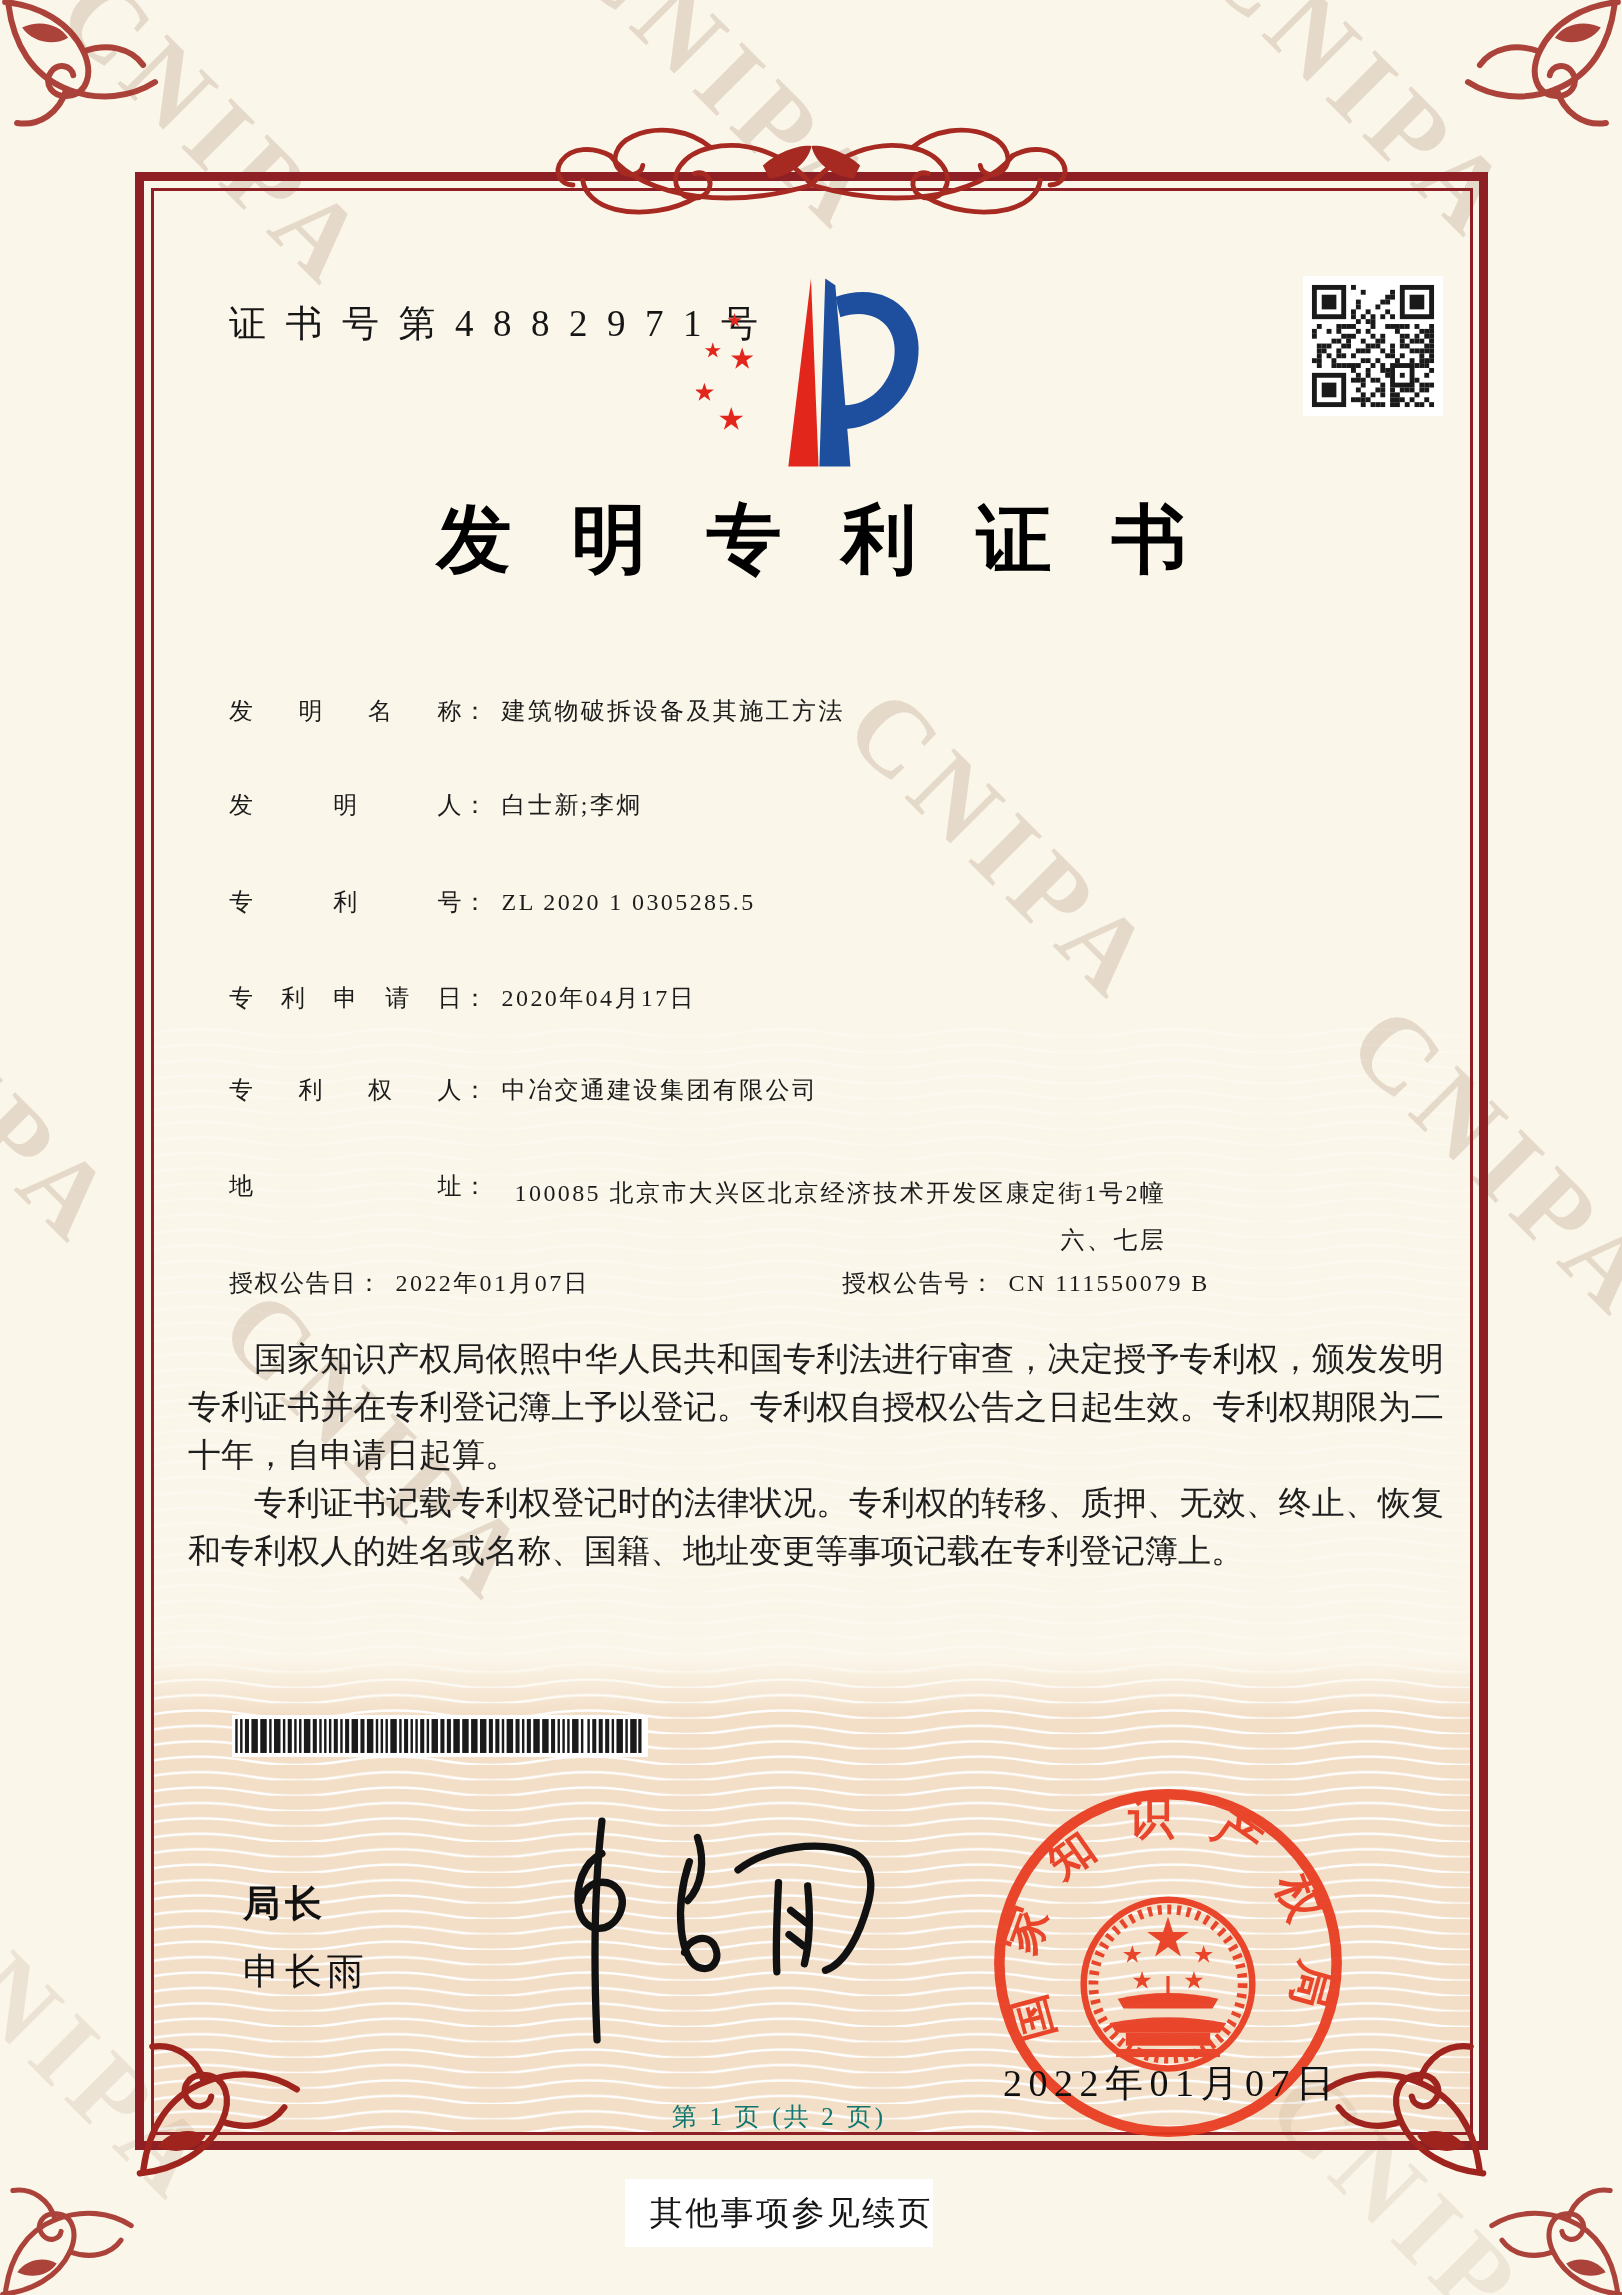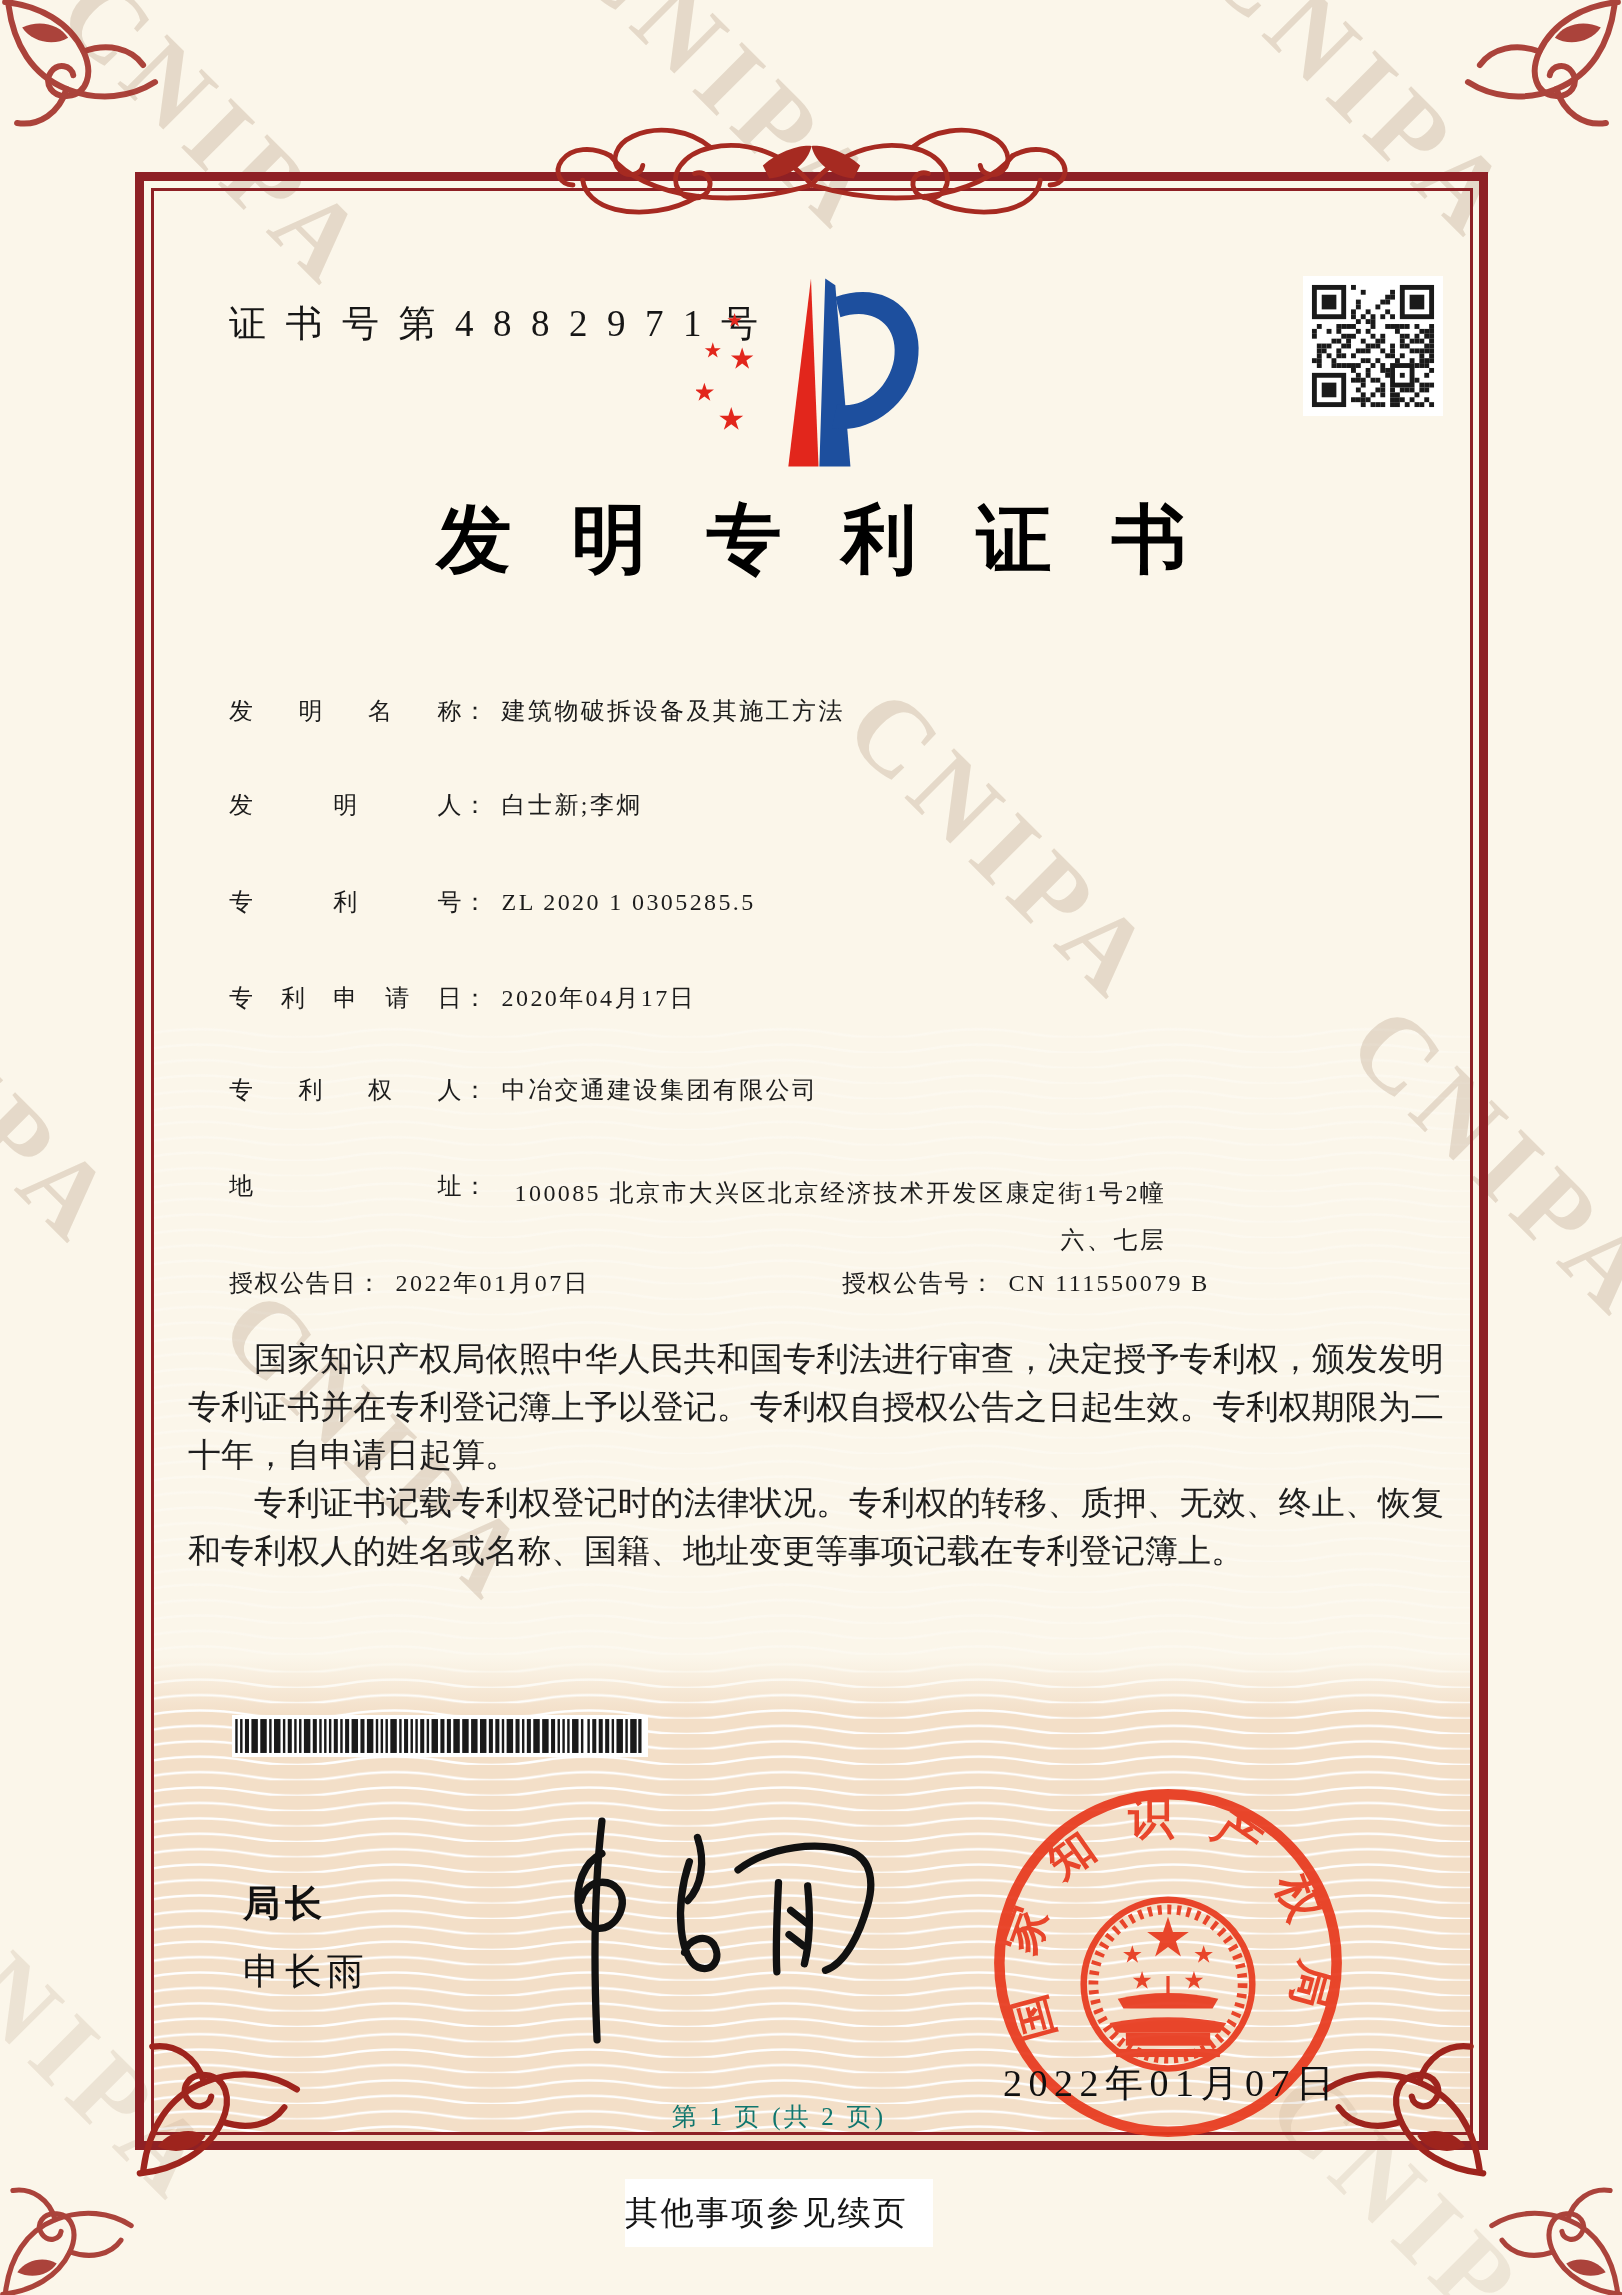--- a/index.html
+++ b/index.html
@@ -42,21 +42,21 @@
   
   .barcode{left:231px;top:1715px;width:418px;height:42px;z-index:4;}
   .signer-title{left:243px;top:1879px;font-size:37px;letter-spacing:4.9px;color:#111;z-index:4;font-weight:bold;}
   .signer-name{left:243px;top:1947px;font-size:37px;letter-spacing:4.9px;color:#111;z-index:4;}
   .signature{left:430px;top:1805px;width:454px;height:243px;z-index:4;}
   .seal{left:988px;top:1783px;width:360px;height:360px;z-index:4;}
   .seal-date{left:1003px;top:2058px;font-size:38px;letter-spacing:6.5px;color:#101010;z-index:5;}
   .page-info{left:0;top:2100px;width:1558px;text-align:center;font-size:25px;
              letter-spacing:3.2px;color:#0f766e;z-index:4;}
   .cont-strip{left:625px;top:2179px;width:308px;height:68px;background:#fff;z-index:5;
-              text-align:left;}
+              text-align:right;}
   .cont-strip span{font-size:33px;line-height:68px;letter-spacing:2.4px;color:#151515;}
 </style>
 </head>
 <body>
 
 <svg width="0" height="0" style="position:absolute" aria-hidden="true">
   <defs>
     <path id="star5" d="M0,-100L22.5,-30.9L95.1,-30.9L36.3,11.8L58.8,80.9L0,38.2L-58.8,80.9L-36.3,11.8L-95.1,-30.9L-22.5,-30.9Z"></path>
     <pattern id="wavePat" width="240" height="19" patternUnits="userSpaceOnUse">
       <path d="M0,14 Q60,4 120,14 T240,14" fill="none" stroke="#ffffff" stroke-width="3"></path>

